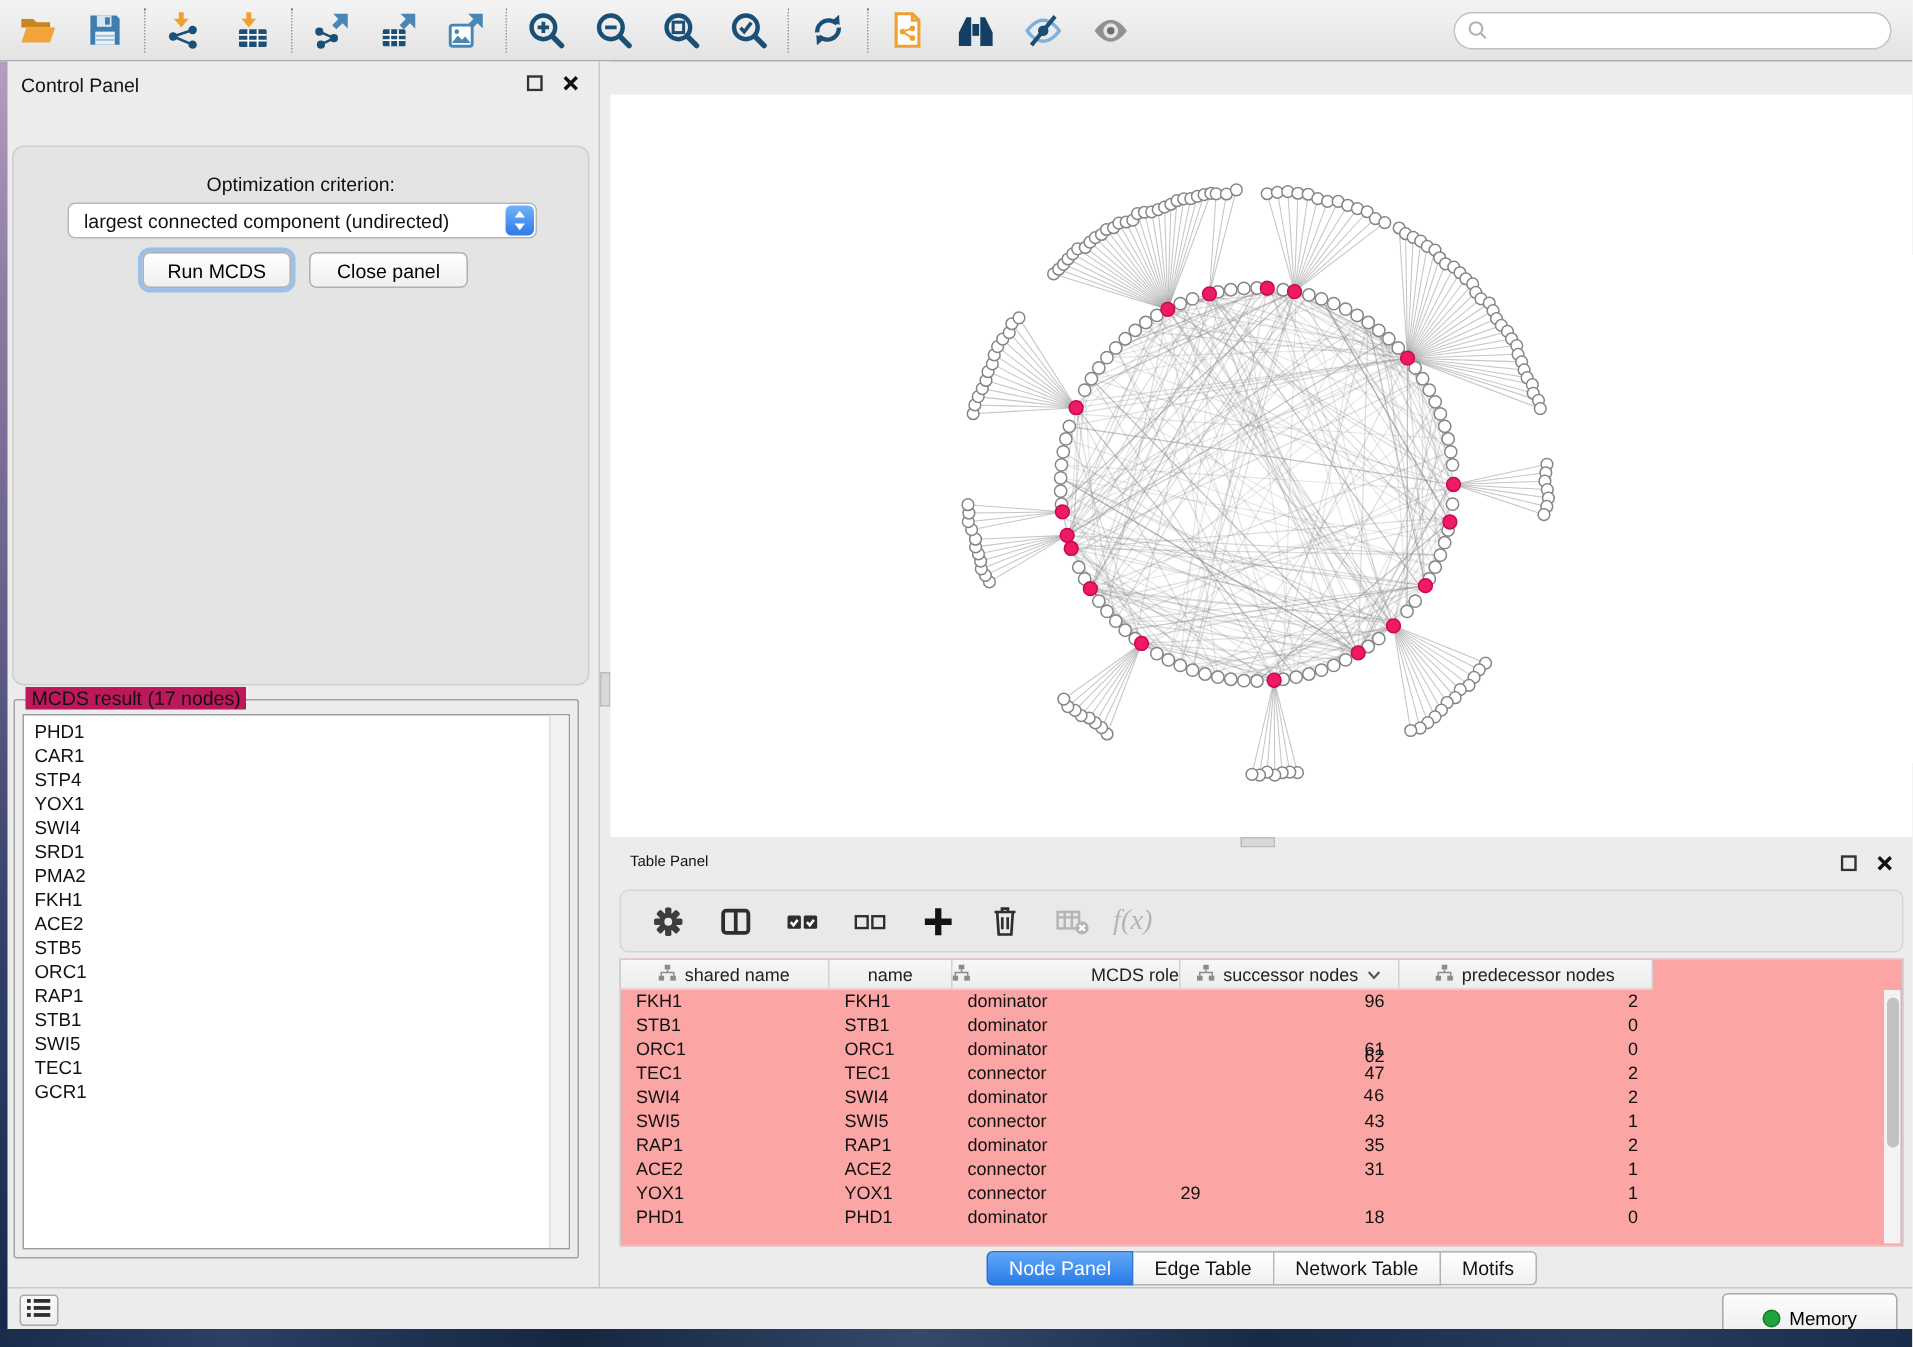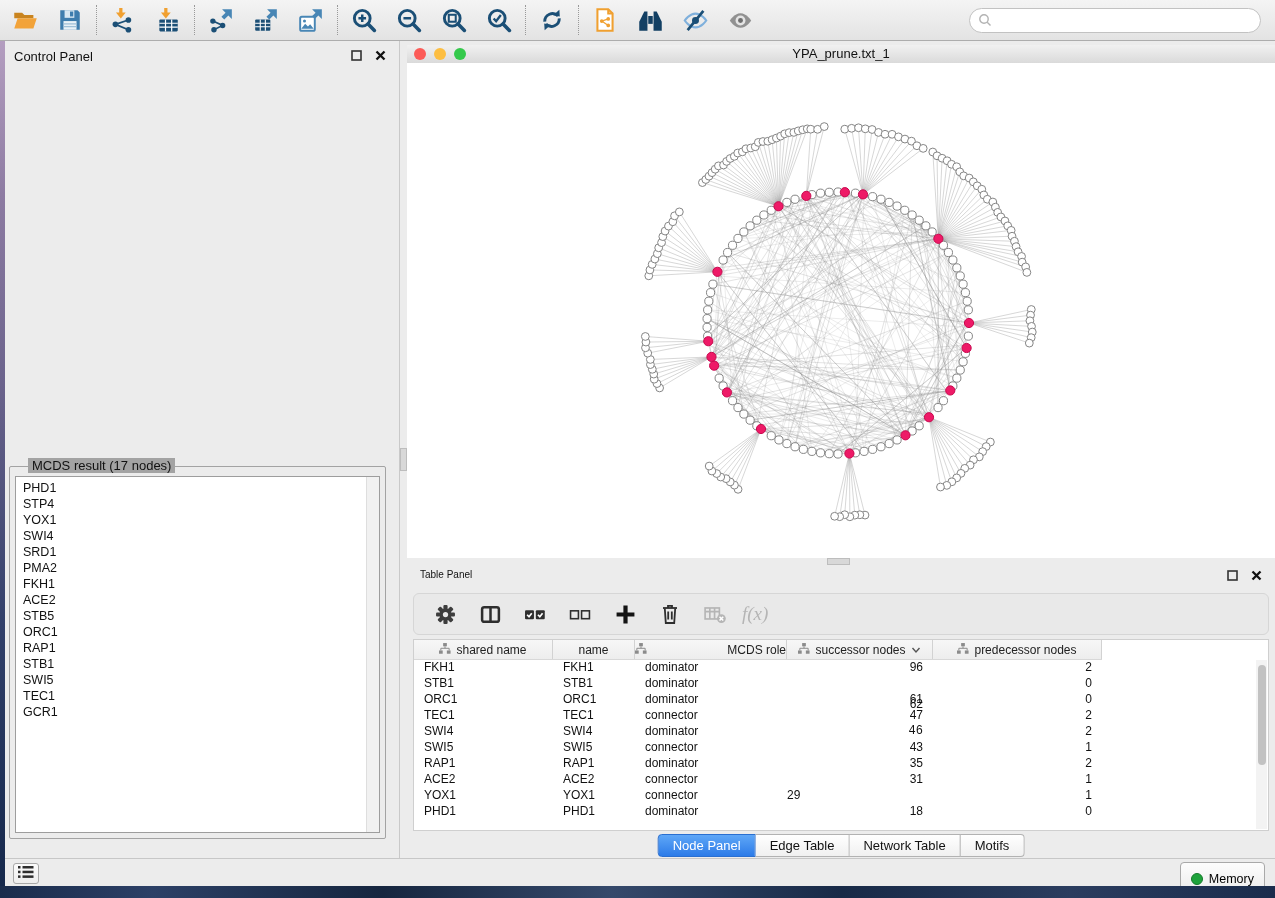--- a/index.html
+++ b/index.html
@@ -49,21 +49,21 @@
   .dropdown-text{position:absolute;left:10px;top:4px;font-size:13px;white-space:nowrap}
   .stepper{position:absolute;right:1px;top:1px;width:19px;height:20px;border-radius:4px;
     background:linear-gradient(#71b2fa,#2e7ae6);display:flex;align-items:center;justify-content:center}
   .pbtn{position:absolute;height:24px;box-sizing:border-box;font:13px "Liberation Sans",sans-serif;
     background:linear-gradient(#ffffff,#f0f0f0);border:1px solid #b1b1b1;border-radius:5px;text-align:center}
   .run-btn{left:86px;top:70px;width:99px;box-shadow:0 0 0 3px rgba(110,168,235,.6)}
   .close-btn{left:197px;top:70px;width:106px}
 
   .mcds-box{position:absolute;left:4px;top:425px;width:377px;height:373px;box-sizing:border-box;
     border:1px solid #a3a3a3;border-radius:2px}
-  .mcds-legend{position:absolute;left:18px;top:-9px;background:#a3a3a3;padding:0 4px;font-size:13px}
+  .mcds-legend{position:absolute;left:7px;top:-9px;background:#be185d;padding:0 4px;font-size:13px}
   .mcds-list{position:absolute;left:5px;top:9px;right:5px;bottom:5px;background:#fff;
     border:1px solid #9d9d9d;overflow:hidden;padding:3px 0 0 7px}
   .mcds-item{font-size:12.5px;line-height:16px}
   .mcds-scroll{position:absolute;right:6px;top:10px;bottom:6px;width:12px;background:#f1f1f1;border-left:1px solid #dedede}
 
   
   .v-splitter{position:absolute;left:400px;top:41px;width:7px;height:817px;background:#ececec}
   .v-grip{position:absolute;left:0;top:407px;width:5px;height:21px;background:#d8d8d8;border:1px solid #bdbdbd}
   .h-splitter{position:absolute;left:407px;top:558px;width:868px;height:7px;background:#ececec}
   .h-grip{position:absolute;left:420px;top:0;width:21px;height:5px;background:#d8d8d8;border:1px solid #bdbdbd}
@@ -80,41 +80,41 @@
   
   .table-panel{position:absolute;left:407px;top:565px;width:868px;height:293px;background:#ececec}
   .tp-title{position:absolute;left:13px;top:4px;font-size:10px}
   .tp-winbtns{right:12px;top:4px}
   .tp-toolbar{position:absolute;left:6px;top:28px;width:856px;height:42px;box-sizing:border-box;
     background:#e9e9e9;border:1px solid #d6d6d6;border-radius:6px;
     display:flex;align-items:center;gap:21px;padding-left:19px}
   .tpbtn{border:none;background:none;padding:0;width:24px;height:24px;display:flex;align-items:center;justify-content:center}
   .fx-label{font:italic 19px "Liberation Serif",serif;color:#b5b5b5;margin-left:-6px}
   .tp-table{position:absolute;left:6px;top:74px;width:856px;height:192px;box-sizing:border-box;
-    background:#ffffff;border:1px solid #cfcfcf;overflow:hidden}
+    background:#fca5a5;border:1px solid #cfcfcf;overflow:hidden}
   .th-row{position:absolute;left:0;top:0;height:19px;display:flex;
     background:linear-gradient(#f7f7f7,#ededed);border-bottom:1px solid #d8d8d8}
   .th-cell{position:relative;height:19px;box-sizing:border-box;border-right:1px solid #d2d2d2;
     display:flex;align-items:center;justify-content:center;gap:5px;font-size:12px;color:#222;cursor:default}
   .rows-wrap{position:absolute;left:0;top:19px;width:100%}
   .tr-row{display:flex;height:16px;align-items:center}
   .tr-cell{box-sizing:border-box;font-size:12px;white-space:nowrap;overflow:hidden}
   .tp-scroll{position:absolute;right:1px;top:20px;bottom:1px;width:11px;background:#f3f3f3}
   .tp-thumb{position:absolute;left:1.5px;top:5px;width:8px;height:100px;border-radius:4px;background:#c2c2c2}
   .tp-tabs{left:50%;transform:translateX(-50%);top:269px}
   .tp-tabs .seg{padding:0 14px}
 
   
   .status-bar{position:absolute;left:5px;top:858px;width:1270px;height:28px;background:#ececec;border-top:1px solid #c7c7c7;box-sizing:border-box}
   .list-btn{position:absolute;left:8px;top:4px;width:26px;height:21px;box-sizing:border-box;
     background:linear-gradient(#fbfbfb,#ededed);border:1px solid #a8a8a8;border-radius:3px;
     display:flex;align-items:center;justify-content:center;padding:0}
   .memory-btn{position:absolute;right:10px;top:3px;height:34px;box-sizing:border-box;
     background:linear-gradient(#fdfdfd,#ebebeb);border:1px solid #a9a9a9;border-radius:4px;
-    display:flex;align-items:center;gap:6px;padding:0 10px;font:12.5px "Liberation Sans",sans-serif}
+    display:flex;align-items:center;gap:6px;padding:0 26px;font:12.5px "Liberation Sans",sans-serif}
   .mem-dot{width:10px;height:10px;border-radius:50%;background:#1fa33c;border:1px solid #157a2b}
 </style>
 </head>
 <body>
 
 <div class="screen">
 
   <div class="toolbar">
     <div class="tb-left" id="tb-groups">
         <span class="tgroup">
@@ -281,25 +281,40 @@
             <rect x="1" y="1" width="9" height="9" fill="none" stroke="#333" stroke-width="1.6"></rect>
           </svg>
       </button>
       <button class="wbtn">
         <svg width="11" height="11">
             <path d="M1.5 1.5l8 8M9.5 1.5l-8 8" stroke="#111" stroke-width="2.3"></path>
           </svg>
       </button>
     </div>
 
+    <div class="cp-inner">
+      <div class="opt-label">Optimization criterion:</div>
+      <div class="dropdown">
+        <span class="dropdown-text">largest connected component (undirected)</span>
+        <span class="stepper">
+          <svg width="11" height="16" viewBox="0 0 11 16">
+              <path d="M5.5 1.5L9 6H2z" fill="#fff"></path>
+              <path d="M5.5 14.5L2 10h7z" fill="#fff"></path>
+            </svg>
+        </span>
+      </div>
+      <button class="pbtn run-btn">Run MCDS</button>
+      <button class="pbtn close-btn">Close panel</button>
+    </div>
 
     <div class="mcds-box">
       <div class="mcds-legend">MCDS result (17 nodes)</div>
       <div class="mcds-list" id="mcds-list">
           <div class="mcds-item">PHD1</div>
+          <div class="mcds-item">CAR1</div>
           <div class="mcds-item">STP4</div>
           <div class="mcds-item">YOX1</div>
           <div class="mcds-item">SWI4</div>
           <div class="mcds-item">SRD1</div>
           <div class="mcds-item">PMA2</div>
           <div class="mcds-item">FKH1</div>
           <div class="mcds-item">ACE2</div>
           <div class="mcds-item">STB5</div>
           <div class="mcds-item">ORC1</div>
           <div class="mcds-item">RAP1</div>
@@ -310,28 +325,20 @@
         </div>
       <div class="mcds-scroll"></div>
     </div>
   </div>
 
   <div class="v-splitter">
     <div class="v-grip"></div>
   </div>
 
   <div class="net-window">
-    <div class="net-titlebar">
-      <div class="traffic">
-        <button class="light" id="tl-red" style="background: rgb(252, 91, 87);"></button>
-        <button class="light" id="tl-yellow" style="background: rgb(253, 190, 65);"></button>
-        <button class="light" id="tl-green" style="background: rgb(52, 201, 75);"></button>
-      </div>
-      <div class="net-title">YPA_prune.txt_1</div>
-    </div>
     <div class="net-view">
       <svg id="net-svg" width="868" height="495" viewBox="0 0 868 495">
           <line x1="442.41740229994326" y1="390.50150545001867" x2="413.53940884603503" y2="389.8311509482762" stroke="#8c8c8c" stroke-opacity="0.3" stroke-width="0.8"></line>
           <line x1="319.9056994035082" y1="329.4194236145498" x2="364.24021982045883" y2="372.7126068830783" stroke="#8c8c8c" stroke-opacity="0.3" stroke-width="0.8"></line>
           <line x1="310.4138641977303" y1="208.81422216790517" x2="404.90663595139745" y2="388.37498335979285" stroke="#8c8c8c" stroke-opacity="0.3" stroke-width="0.8"></line>
           <line x1="319.9056994035082" y1="329.4194236145498" x2="473.9712563769836" y2="383.75165100063737" stroke="#8c8c8c" stroke-opacity="0.3" stroke-width="0.8"></line>
           <line x1="442.41740229994326" y1="390.50150545001867" x2="320.58111244439965" y2="189.5112117355981" stroke="#8c8c8c" stroke-opacity="0.3" stroke-width="0.8"></line>
           <line x1="498.46998781321713" y1="372.2889163919767" x2="320.5811124443996" y2="330.4887882644018" stroke="#8c8c8c" stroke-opacity="0.3" stroke-width="0.8"></line>
           <line x1="307.1370665964895" y1="302.64942823388753" x2="541.4188875556003" y2="189.51121173559818" stroke="#8c8c8c" stroke-opacity="0.3" stroke-width="0.8"></line>
           <line x1="319.9056994035082" y1="329.4194236145498" x2="371.9176743826906" y2="376.91996749764445" stroke="#8c8c8c" stroke-opacity="0.3" stroke-width="0.8"></line>

